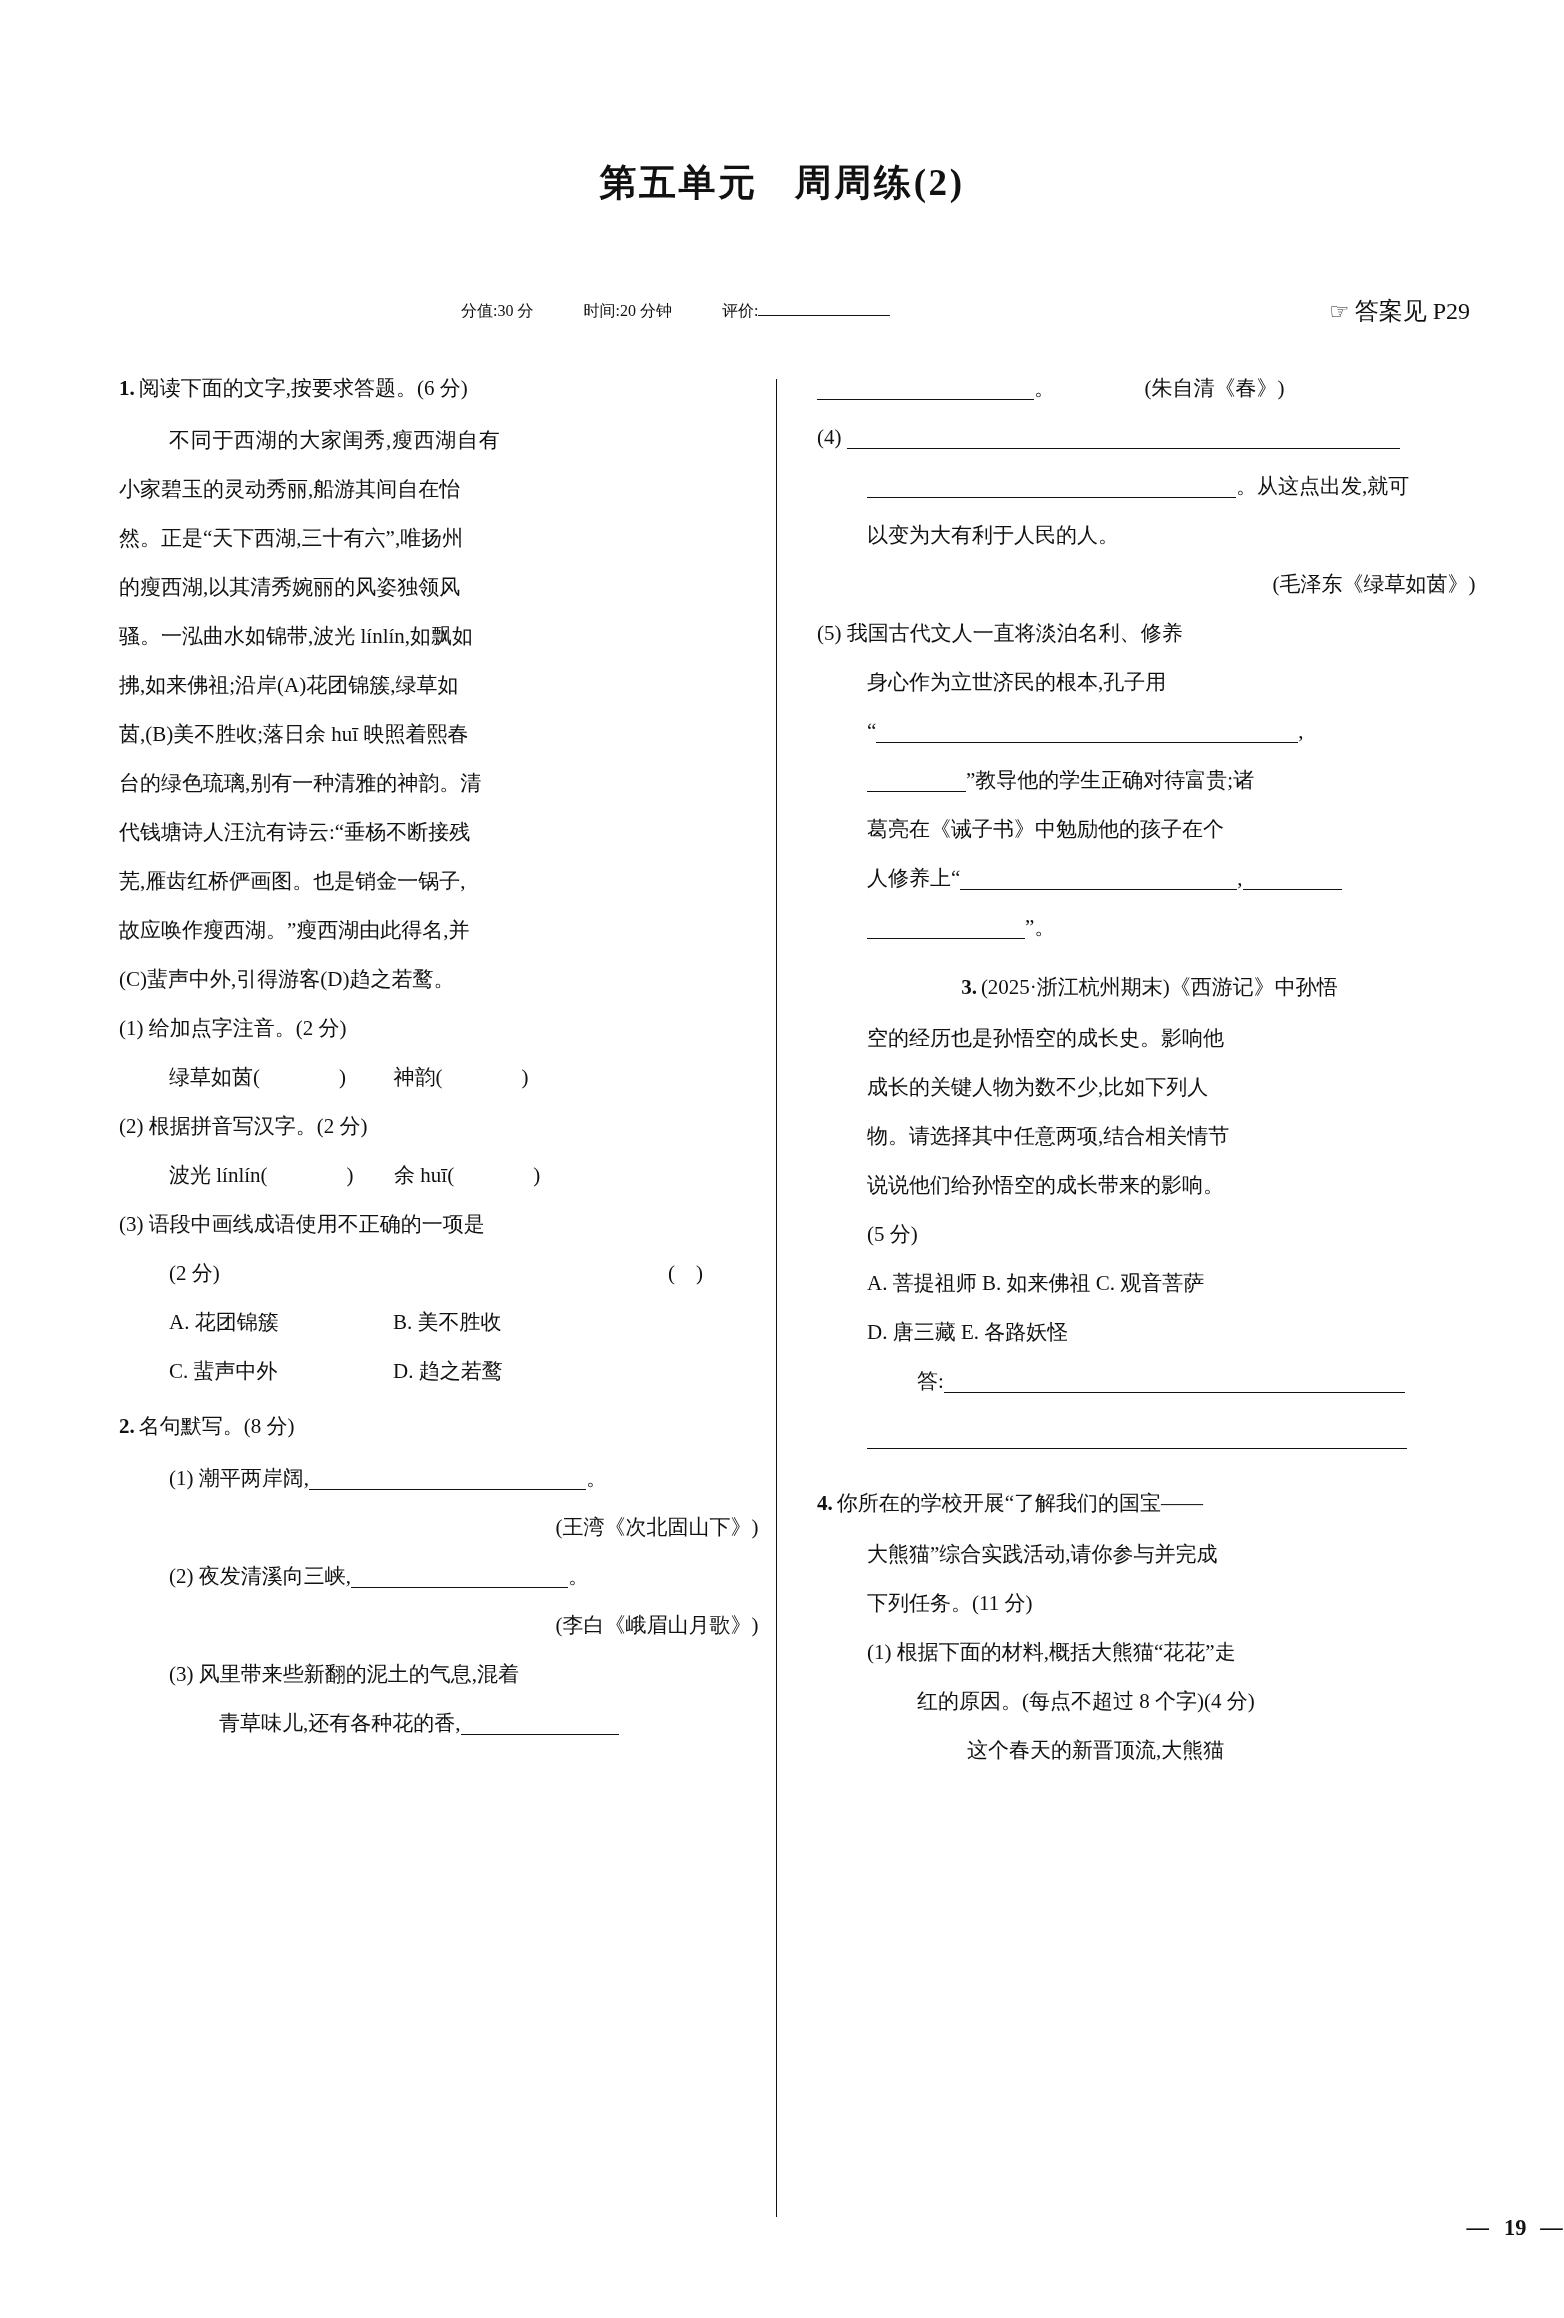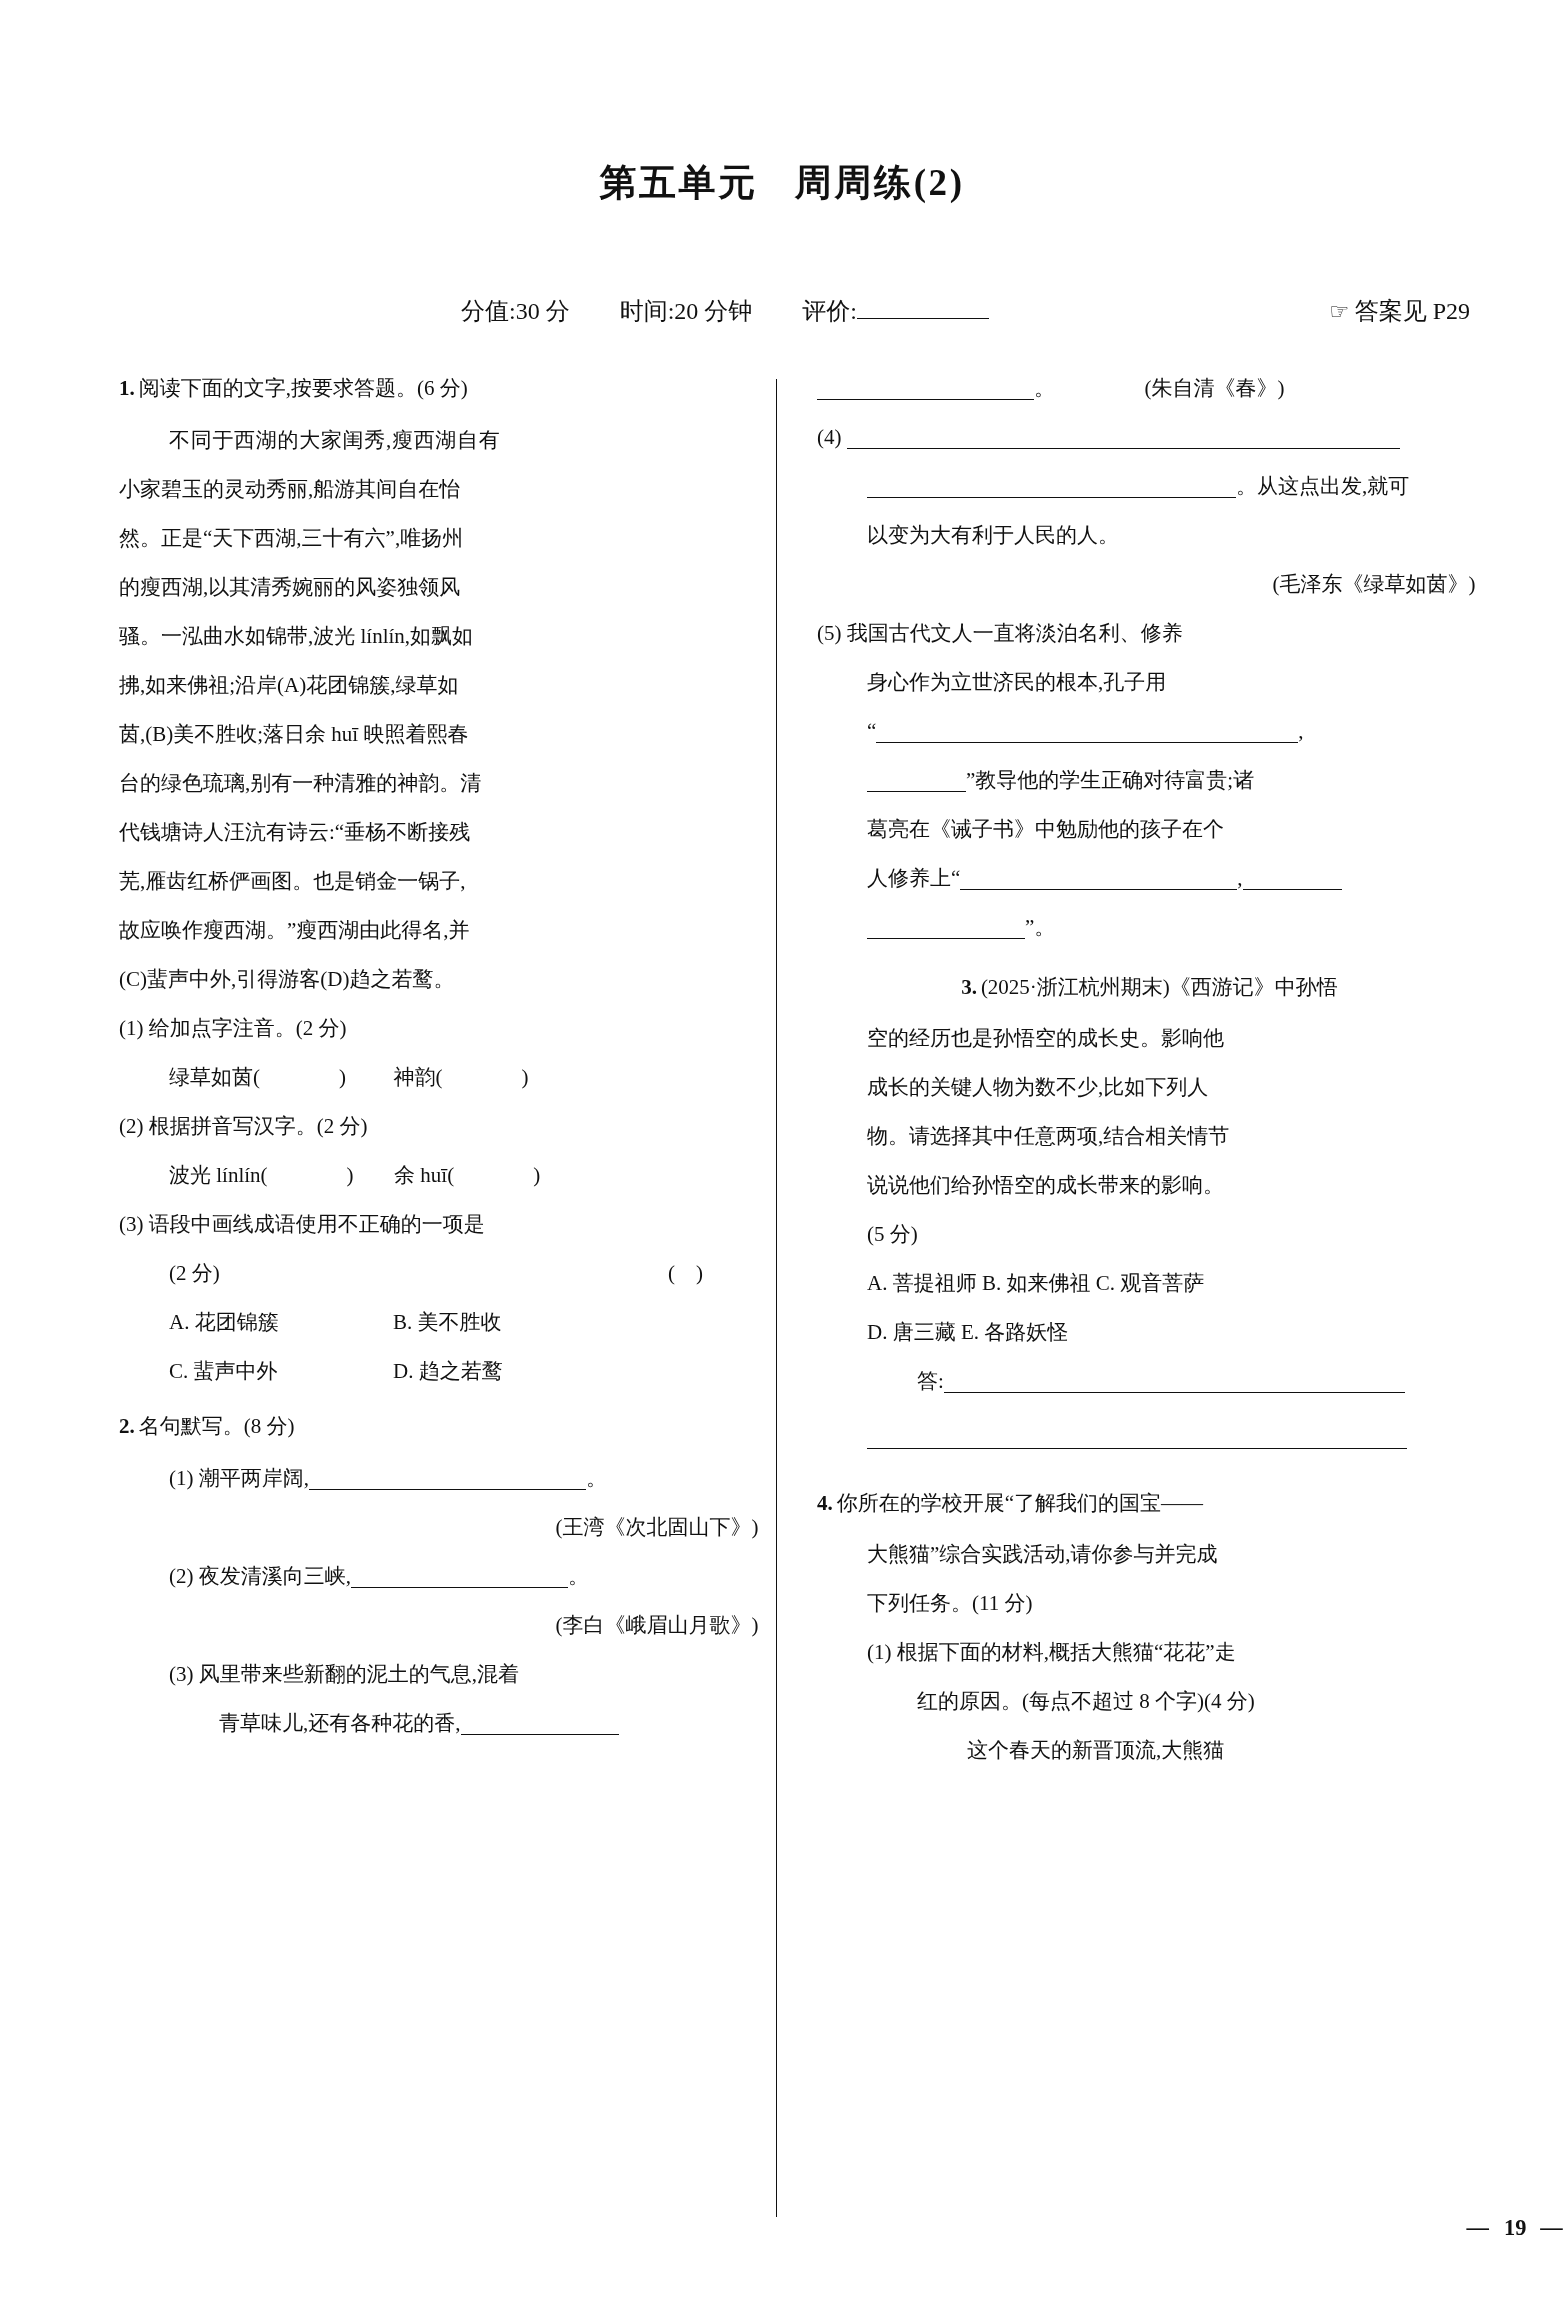--- a/index.html
+++ b/index.html
@@ -31,21 +31,21 @@
     font-weight: bold;
     letter-spacing: 2.6px;
   }
   .title .gap { display: inline-block; width: 37px; }
 
   .infoline {
     position: absolute;
     top: 295px;
     left: 461px;
     width: 1028px;
-    font-size: 24px;
+    font-size: 16px;
     display: flex;
     align-items: baseline;
   }
   .infoline .seg { margin-right: 50px; white-space: nowrap; }
   .infoline .underline-blank {
     display: inline-block;
     width: 132px;
     border-bottom: 1.3px solid #111;
     height: 20px;
   }

